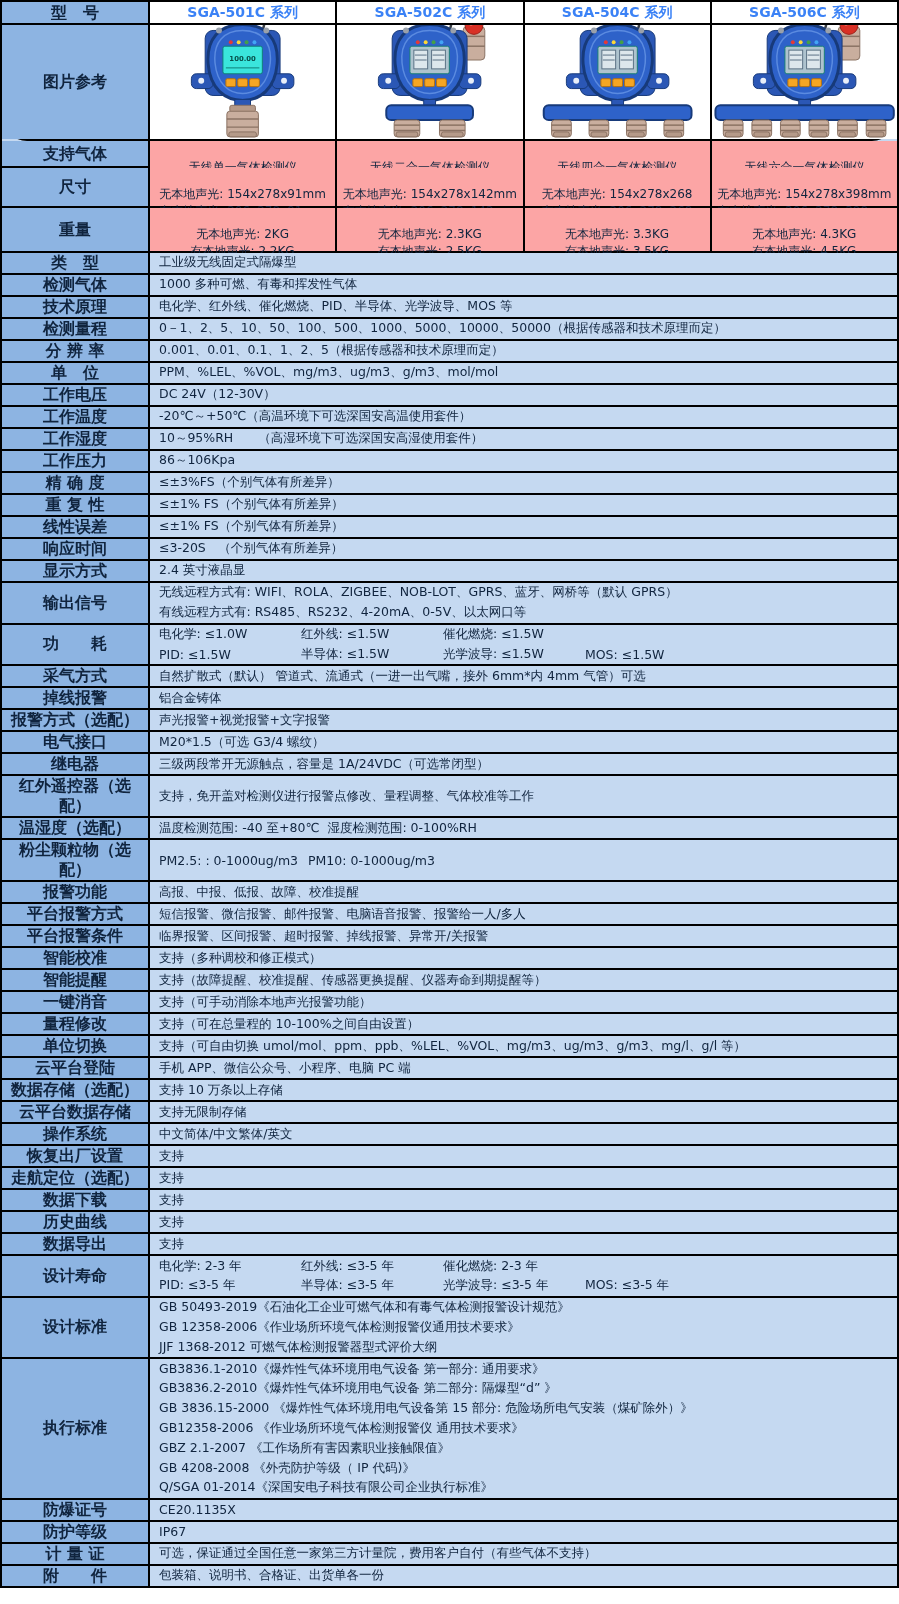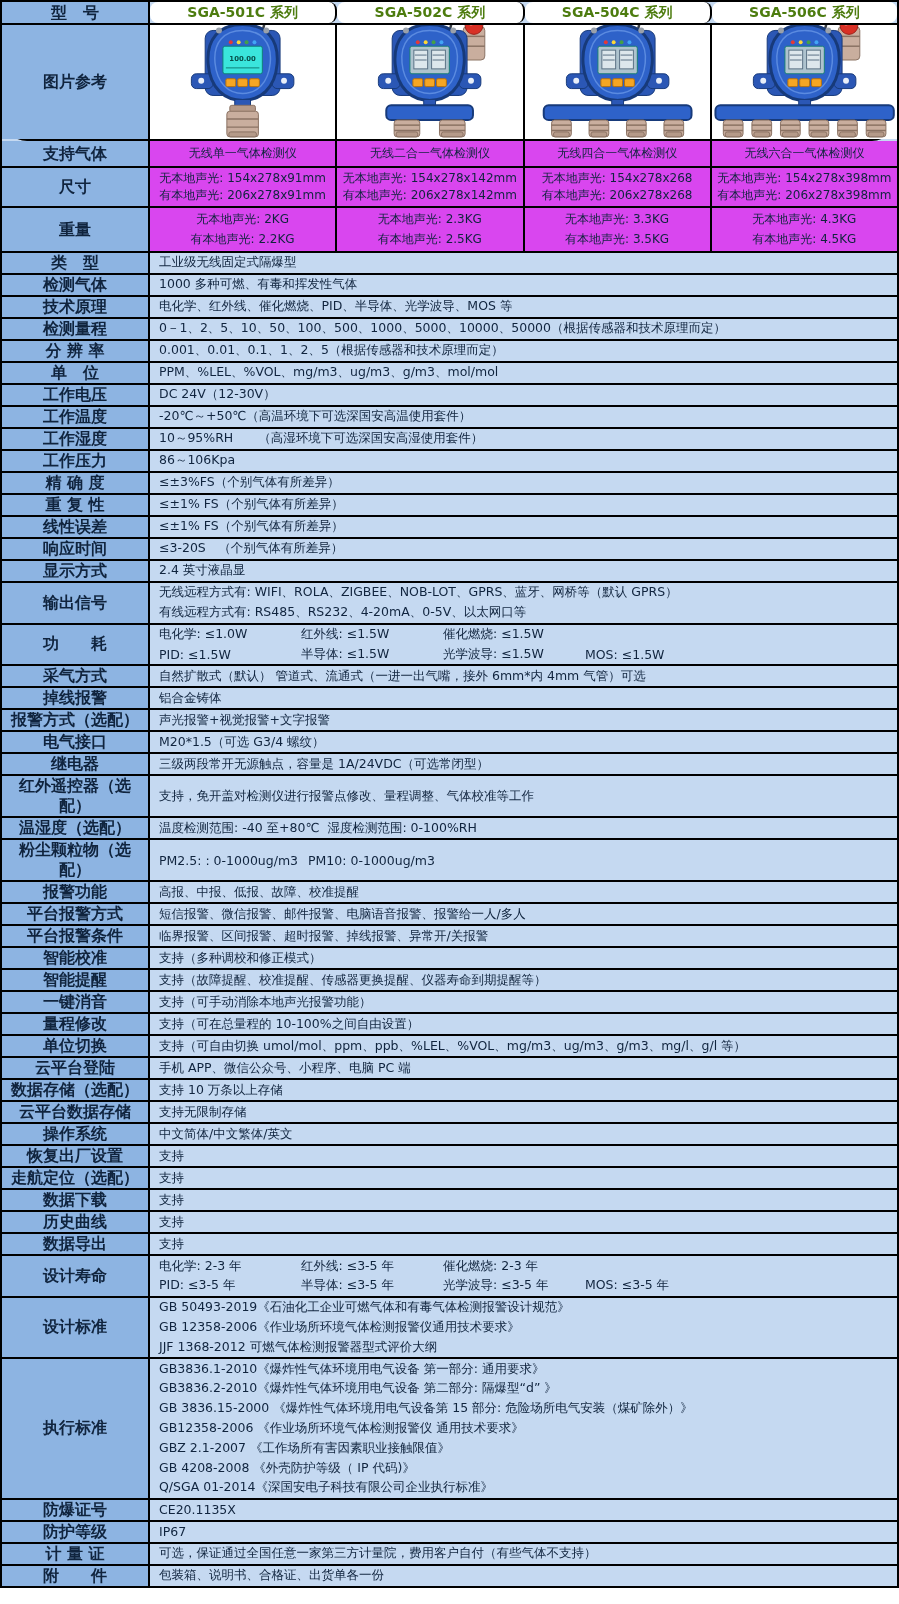--- a/index.html
+++ b/index.html
@@ -5,26 +5,26 @@
   html,body{margin:0;padding:0;background:#fff;}
   body{font-family:"DejaVu Sans","Liberation Sans",sans-serif;color:#10243E;}
   .spec-table{width:899px;box-sizing:border-box;border:2px solid #000;background:#C5D9F1;}
   .row{display:flex;border-bottom:2px solid #000;box-sizing:border-box;}
   .row:last-child{border-bottom:none;}
   .label-cell{flex:0 0 148px;width:148px;box-sizing:border-box;background:#8DB4E2;
     display:flex;align-items:center;justify-content:center;text-align:center;
     font-weight:bold;font-size:16px;line-height:1.25;border-right:2px solid #000;
     padding:0 2px;white-space:pre-wrap;}
   .head-cell{flex:1;box-sizing:border-box;background:#FFFFFF;display:flex;align-items:center;
-    justify-content:center;font-weight:bold;font-size:14px;border-right:2px solid #000;color:#4d7c0f;border-radius:8px;}
+    justify-content:center;font-weight:bold;font-size:14px;border-right:2px solid #000;color:#3b82f6;}
   .img-cell{flex:1;box-sizing:border-box;background:#FFFFFF;border-right:2px solid #000;
     display:flex;align-items:flex-end;justify-content:center;overflow:hidden;}
-  .grid-cell{flex:1;box-sizing:border-box;background:#d946ef;border-right:2px solid #000;
+  .grid-cell{flex:1;box-sizing:border-box;background:#fca5a5;border-right:2px solid #000;
     display:flex;flex-direction:column;align-items:center;justify-content:space-around;
-    font-size:12px;padding:2px 1px;text-align:center;}
+    font-size:12px;padding:18px 1px;text-align:center;}
   .head-cell:last-child,.img-cell:last-child,.grid-cell:last-child{border-right:none;}
   .value-cell{flex:1;box-sizing:border-box;background:#C5D9F1;display:flex;flex-direction:column;
     justify-content:center;font-size:12.5px;padding-left:9px;}
   .line{height:19.8px;display:flex;align-items:center;white-space:pre;}
   .grid-line{white-space:pre;}
   .seg{display:inline-block;min-width:132px;margin-right:10px;}
   .seg:last-child{margin-right:0;min-width:0;}
   .row.header{height:23px;}
   .row.images{height:116px;border-radius:25px;}
   .row.gases{height:27px;}

